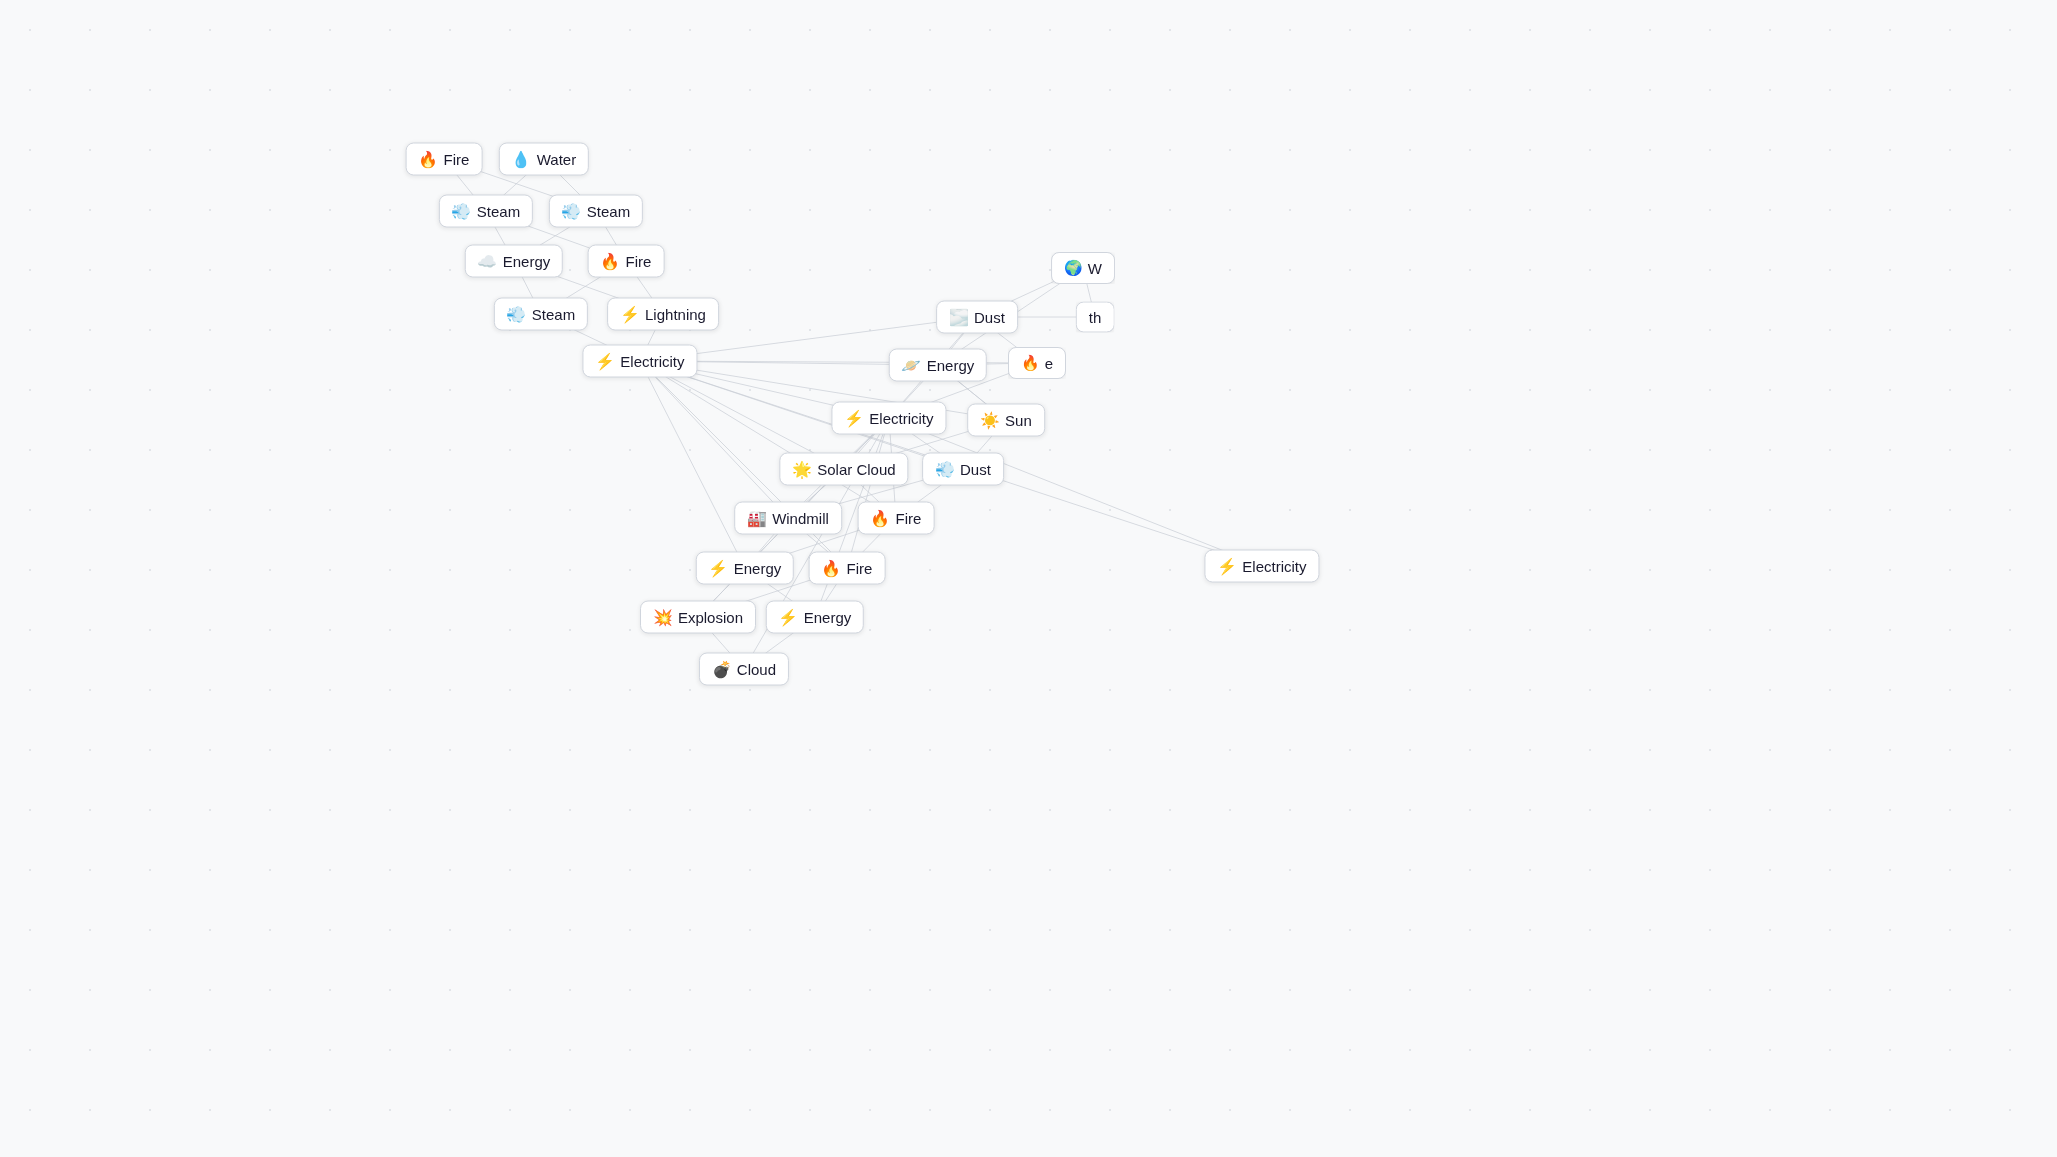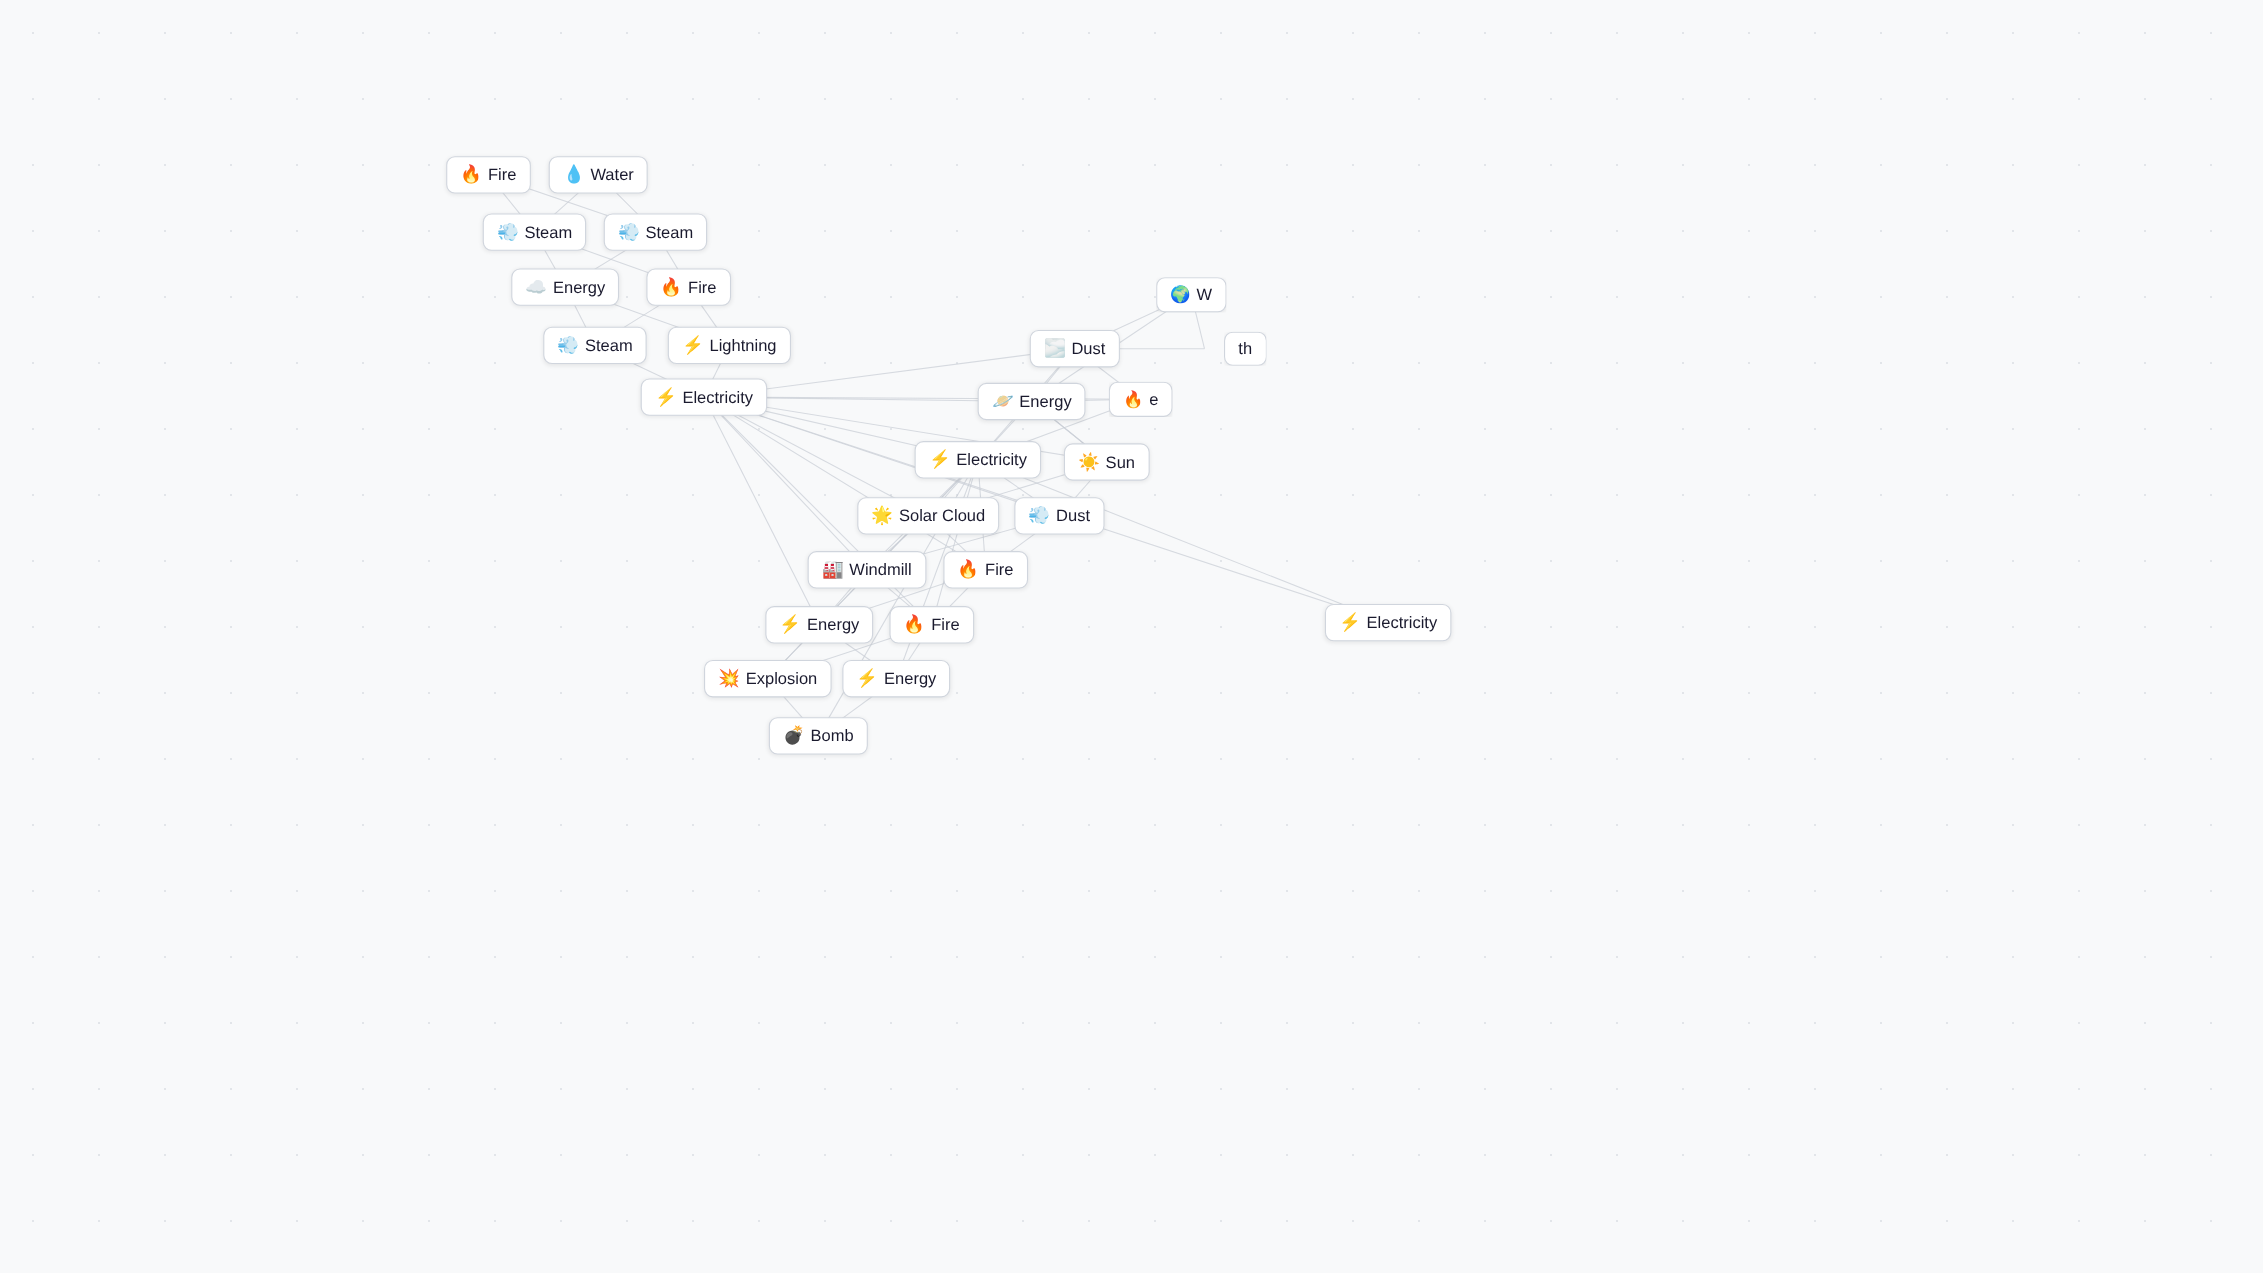--- a/index.html
+++ b/index.html
@@ -221,38 +221,38 @@
     <div class="node" style="left: 698px; top: 617px;">
       <span class="emoji">💥</span>
       <span>Explosion</span>
     </div>
     <div class="node" style="left: 815px; top: 617px;">
       <span class="emoji">⚡</span>
       <span>Energy</span>
     </div>
     <div class="node" style="left: 744px; top: 669px;">
       <span class="emoji">💣</span>
-      <span>Bomb</span>
+      <span>Cloud</span>
     </div>
     <div class="node" style="left: 938px; top: 365px;">
       <span class="emoji">🪐</span>
       <span>Energy</span>
     </div>
     <div class="node" style="left: 977px; top: 317px;">
       <span class="emoji">🌫️</span>
       <span>Dust</span>
     </div>
     <div class="node" style="left: 1262px; top: 566px;">
       <span class="emoji">⚡</span>
       <span>Electricity</span>
     </div>
     <div class="node-partial" style="left: 1083px; top: 268px; clip-path: inset(0px);">
       <span class="emoji">🌍</span>
       <span>W</span>
     </div>
-    <div class="node-partial" style="left: 1132px; top: 317px; clip-path: inset(0px); justify-content: flex-end;">
+    <div class="node-partial" style="left: 1095px; top: 317px; clip-path: inset(0px); justify-content: flex-end;">
       <span>th</span>
     </div>
     <div class="node-partial" style="left: 1037px; top: 363px; clip-path: inset(0px);">
       <span class="emoji">🔥</span>
       <span>e</span>
     </div>
   </div>
 
 </body></html>

